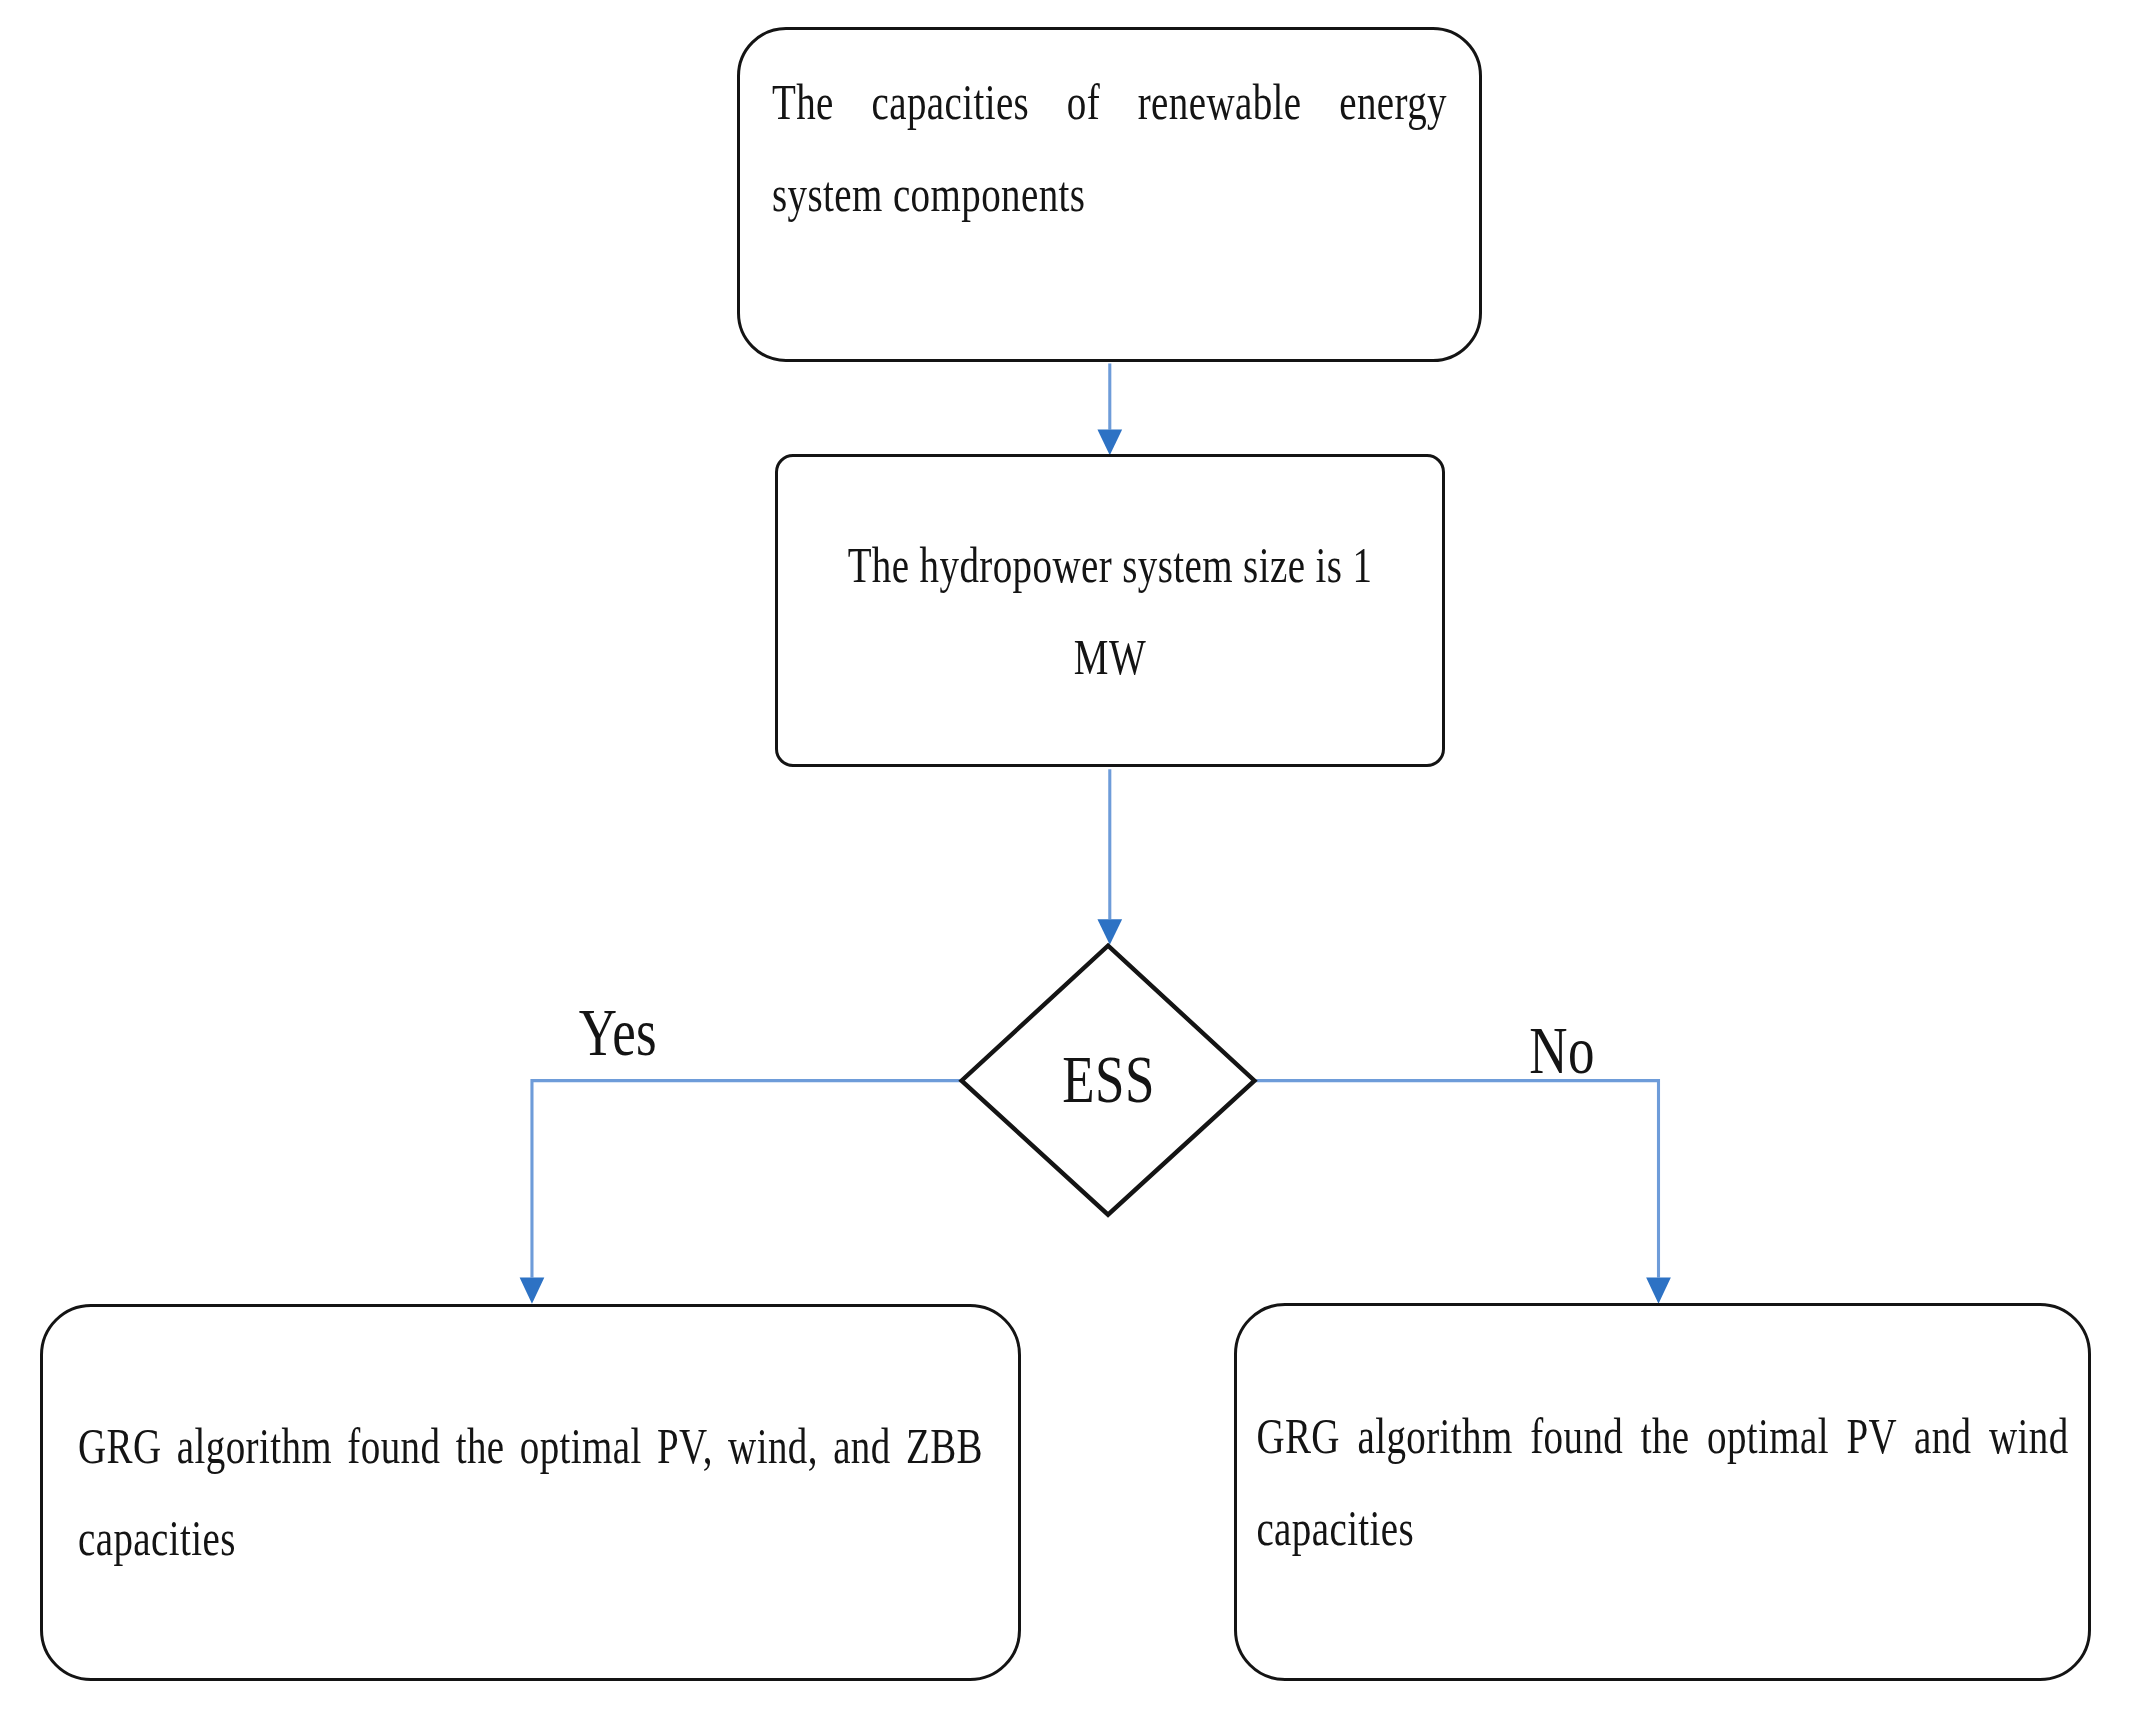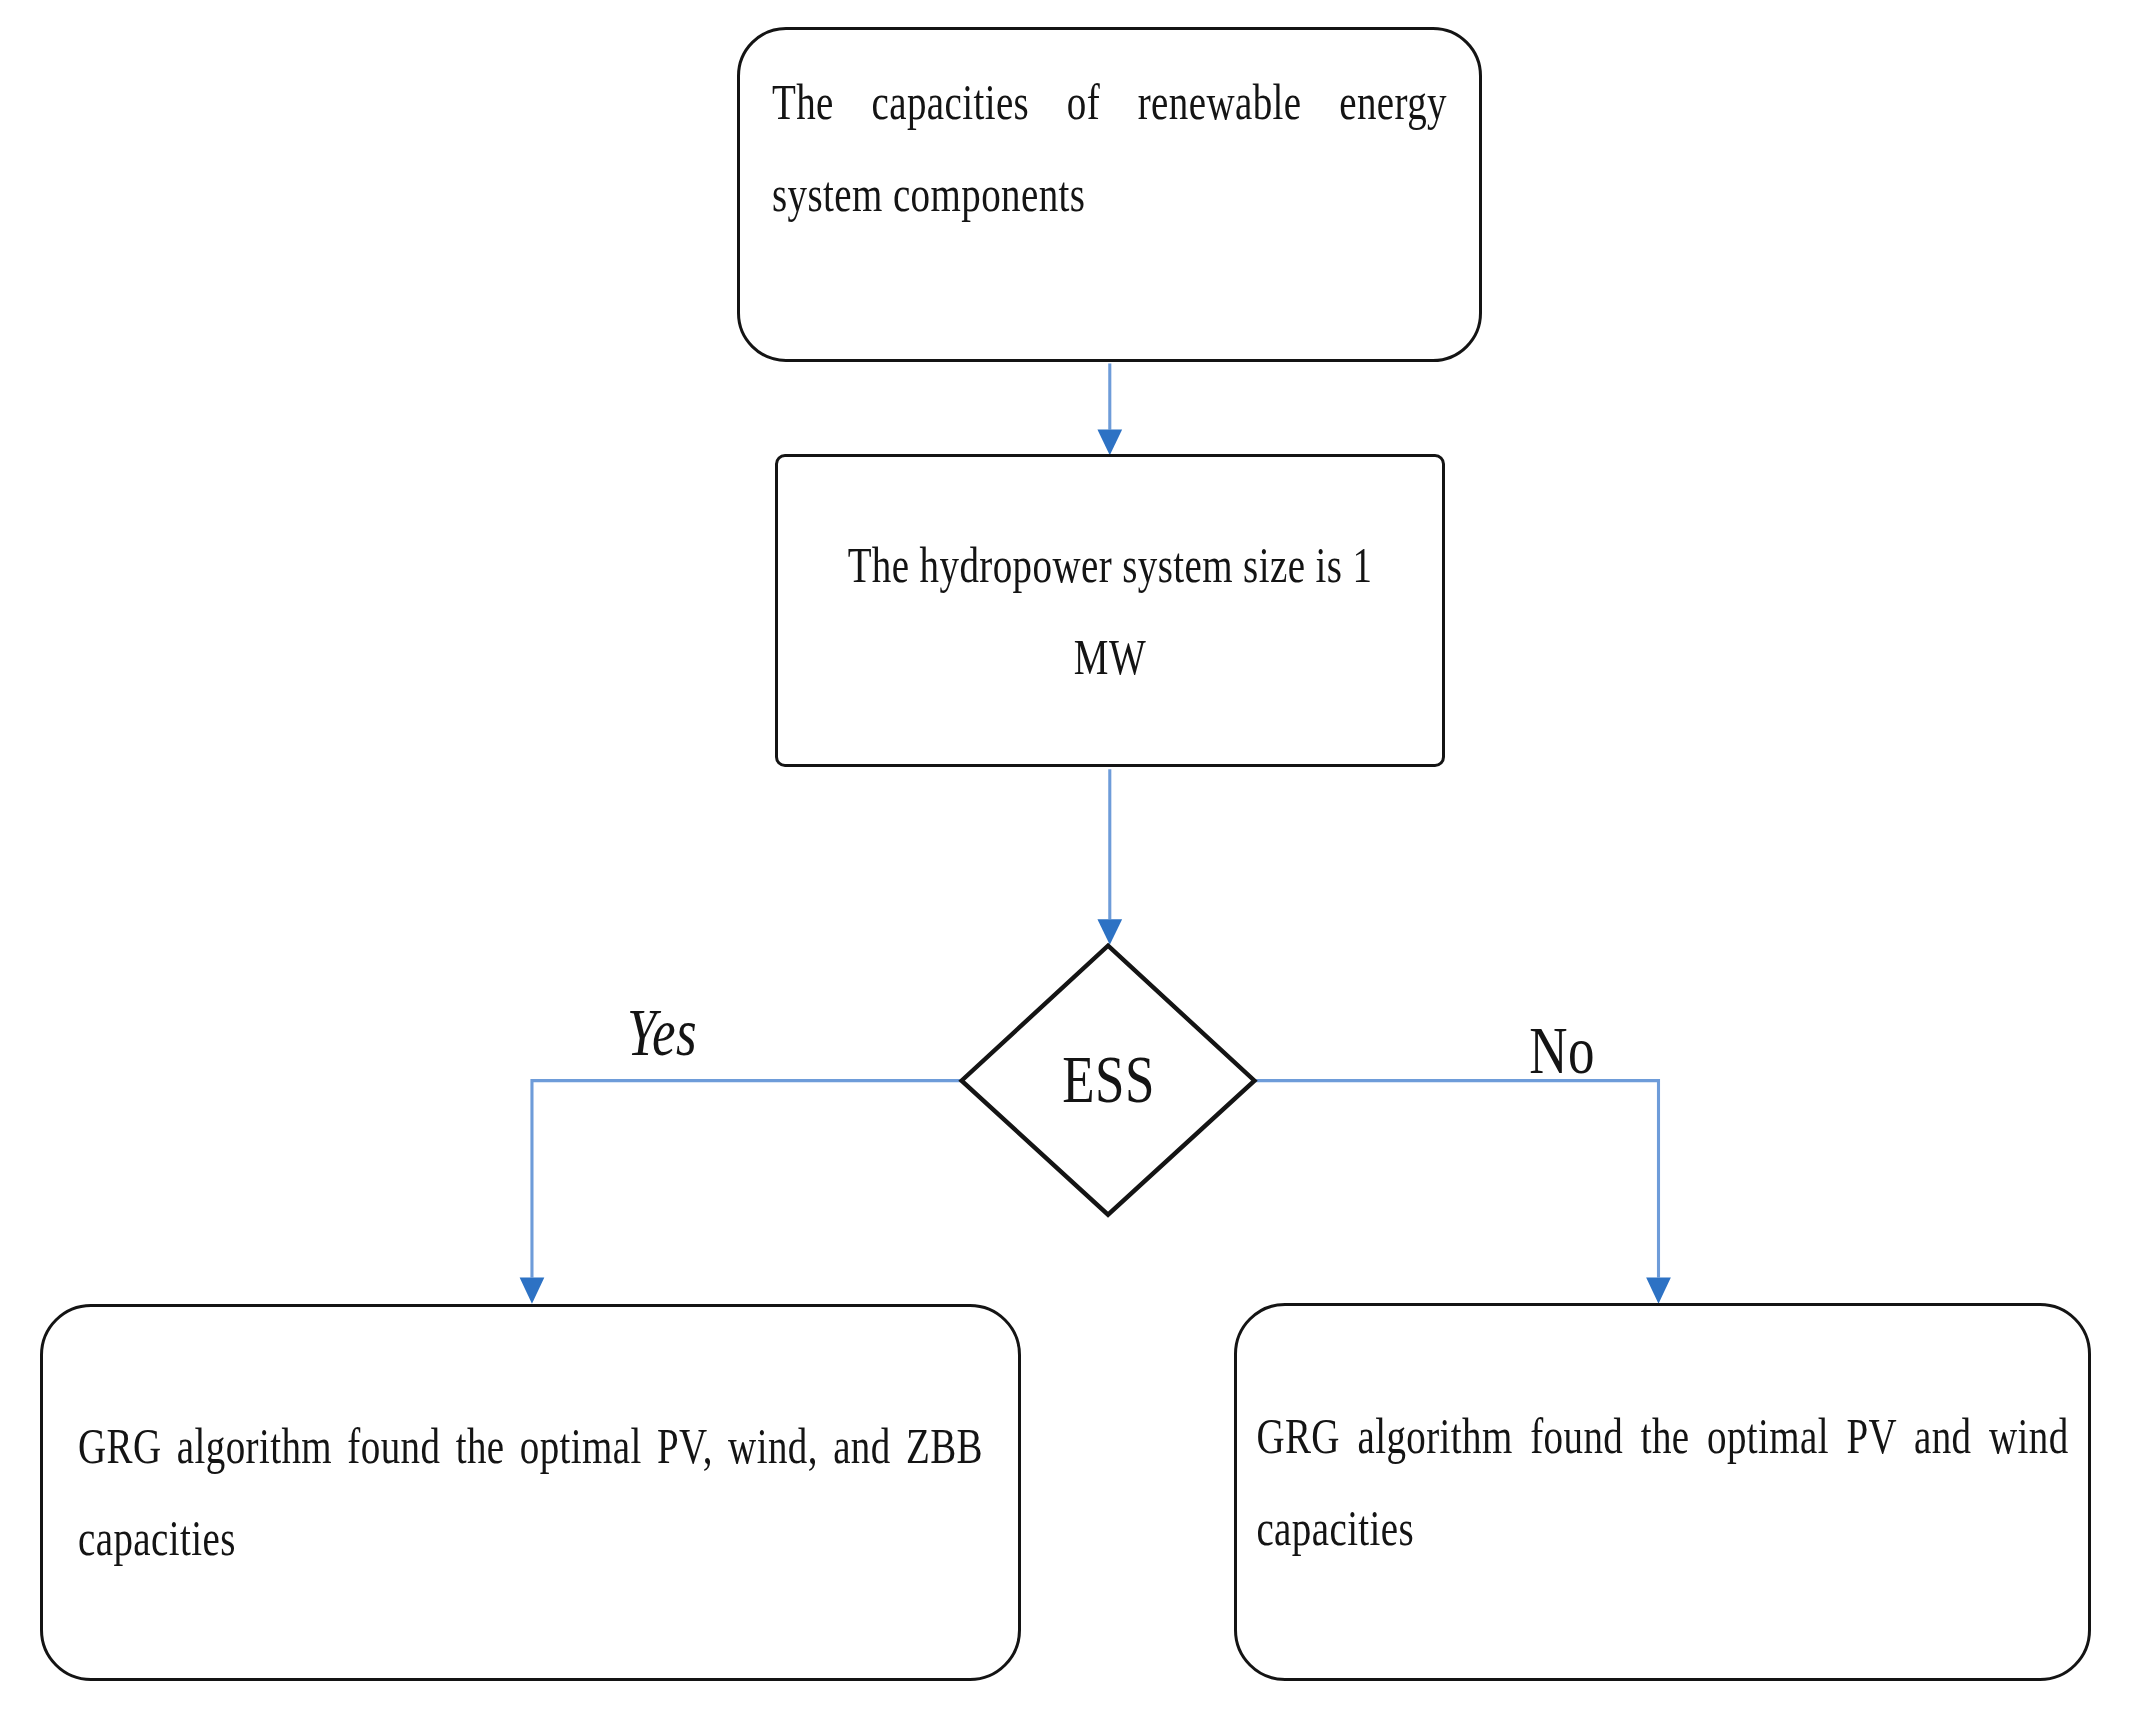--- a/index.html
+++ b/index.html
@@ -58,37 +58,37 @@
     text-align: center;
   }
   #start-node {
     left: 737px; top: 26.5px; width: 745px; height: 335px;
     border-radius: 49px;
     padding: 26.5px 32px 0 32px;
     text-align: justify;
   }
   #hydropower-node {
     left: 775px; top: 454px; width: 670px; height: 313px;
-    border-radius: 10px;
+    border-radius: 18px;
     padding: 62px 44px 0 44px;
     text-align: center;
   }
   #outcome-yes-node {
     left: 40px; top: 1304px; width: 981px; height: 377px;
     border-radius: 51px;
     padding: 93px 35px 0 35px;
     text-align: justify;
   }
   #outcome-no-node {
     left: 1234px; top: 1303px; width: 857px; height: 378px;
     border-radius: 51px;
     padding: 84px 19.4px 0 19.4px;
     text-align: justify;
   }
-  #yes-label { left: 578px; top: 986px; width: 168px; font-style: italic; }
+  #yes-label { left: 534px; top: 986px; width: 168px; }
   #no-label  { left: 1496px; top: 1004px; width: 132px; }
   #ess-label { left: 976px; top: 1033px; width: 265px; }
 </style>
 </head>
 <body>
 
 <div class="canvas">
 
   <svg class="wires" viewBox="0 0 2436 1952">
 

